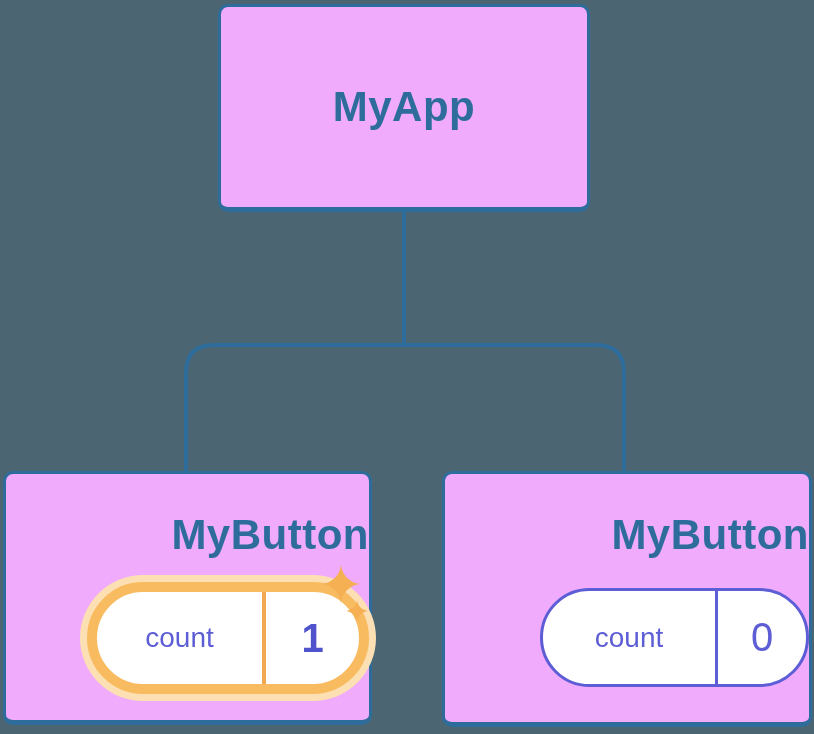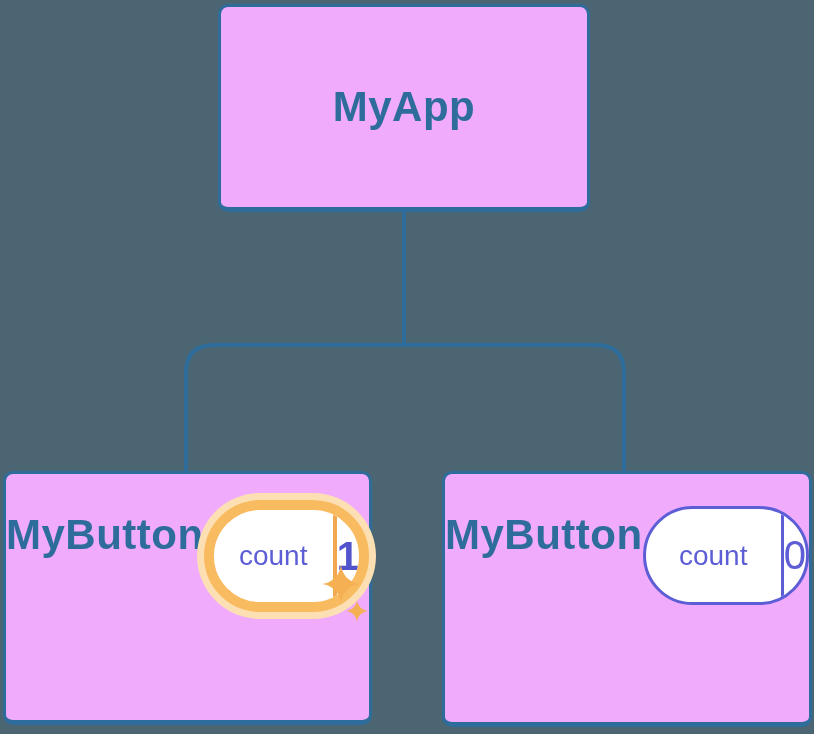--- a/index.html
+++ b/index.html
@@ -35,22 +35,22 @@
     left: 218px;
     top: 4px;
     width: 372px;
     height: 208px;
     display: flex;
     align-items: center;
     justify-content: center;
   }
   .card-child {
     display: flex;
-    flex-direction: row;
-    align-items: flex-start;
+    flex-direction: column;
+    align-items: flex-end;
   }
   .card-child-left {
     left: 3px;
     top: 471px;
     width: 369px;
     height: 254px;
   }
   .card-child-right {
     left: 442px;
     top: 471px;

